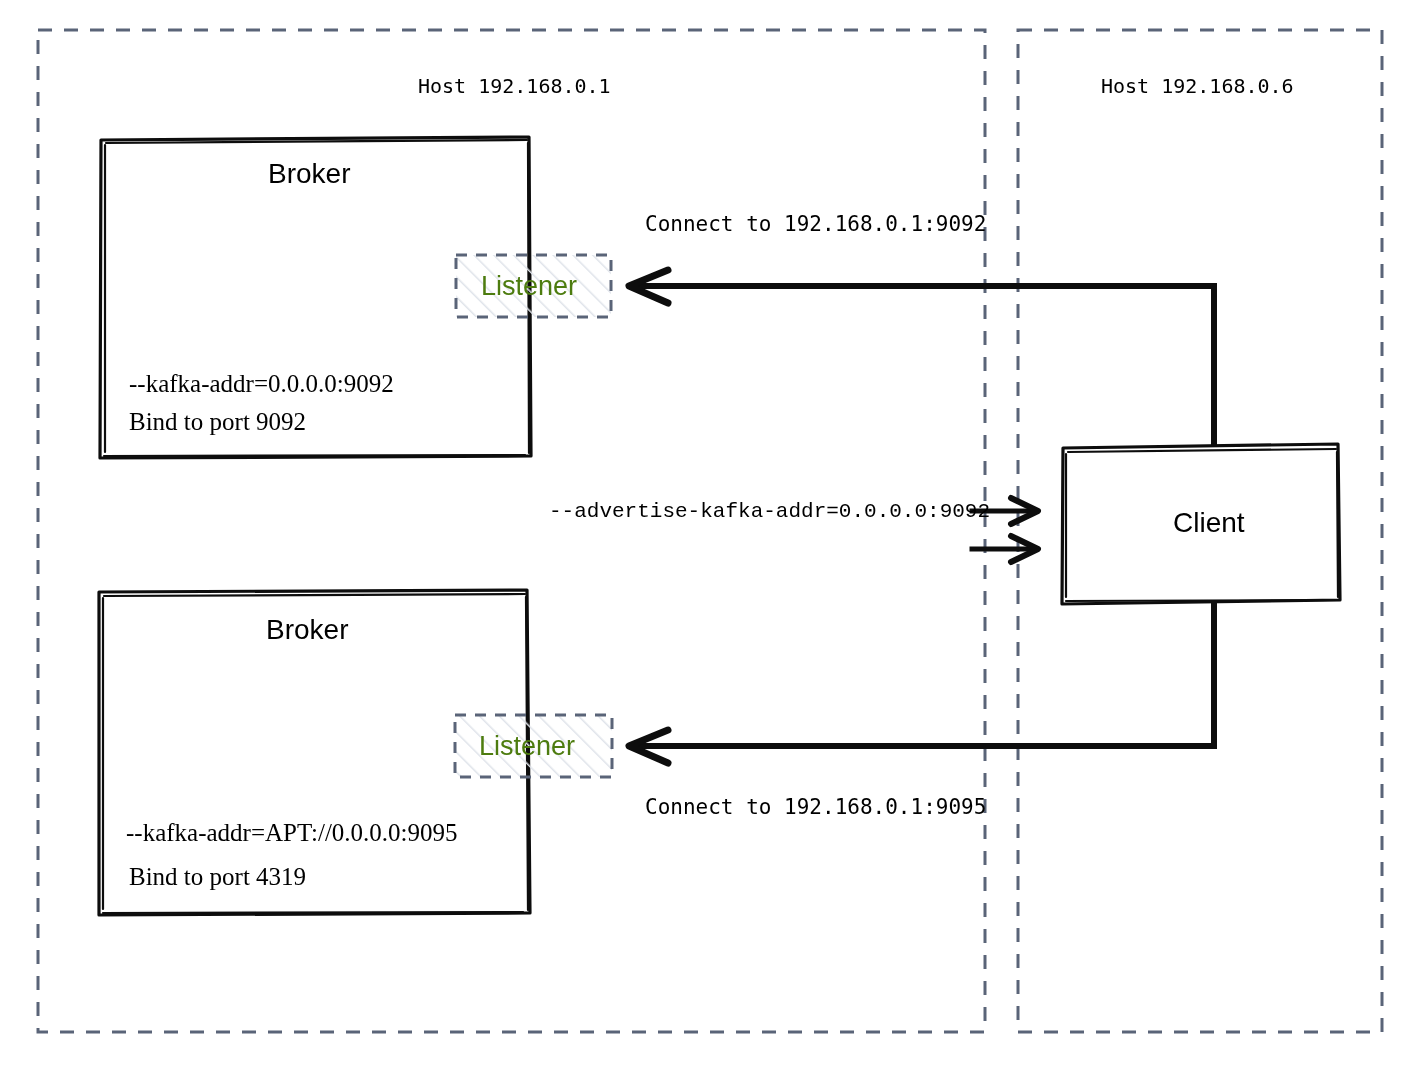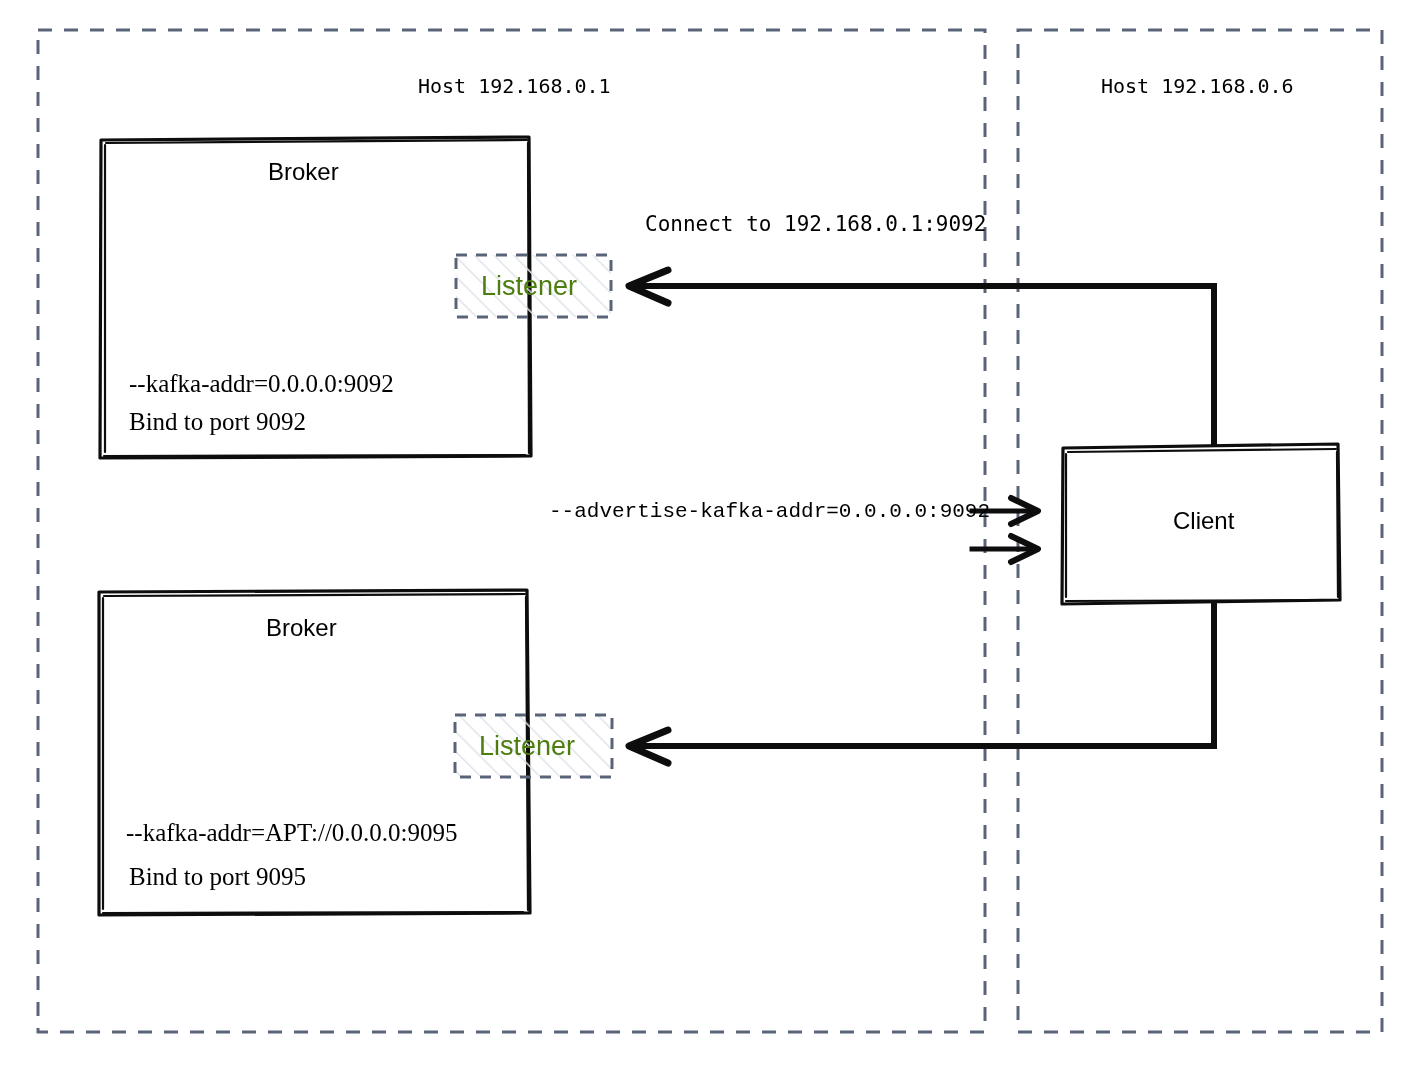--- a/index.html
+++ b/index.html
@@ -29,21 +29,21 @@
     position: absolute;
     font-family: "DejaVu Sans Mono", "Liberation Mono", monospace;
     font-size: 20px;
     color: #000000;
     white-space: nowrap;
     letter-spacing: 0px;
   }
   .box-title {
     position: absolute;
     font-family: "Liberation Sans", sans-serif;
-    font-size: 24px;
+    font-size: 28px;
     color: #000000;
     white-space: nowrap;
   }
   .listener-label {
     position: absolute;
     font-family: "Liberation Sans", sans-serif;
     font-size: 27px;
     color: #4d7c0f;
     white-space: nowrap;
   }
@@ -133,23 +133,24 @@
   <div class="listener-label" style="left:481px; top:271px;">Listener</div>
 
   <div class="listener-label" style="left:479px; top:731px;">Listener</div>
 
   <div class="mono-text" style="left:129px; top:370px;">--kafka-addr=0.0.0.0:9092</div>
 
   <div class="mono-text" style="left:129px; top:408px;">Bind to port 9092</div>
 
   <div class="mono-text" style="left:126px; top:819px;">--kafka-addr=APT://0.0.0.0:9095</div>
 
-  <div class="mono-text" style="left:129px; top:863px;">Bind to port 9095</div>
+  <div class="mono-text" style="left:129px; top:863px;">Bind to port 4319</div>
 
   <div class="arrow-label" style="left:645px; top:212px;">Connect to 192.168.0.1:9092</div>
 
+  <div class="arrow-label" style="left:645px; top:795px;">Connect to 192.168.0.1:9095</div>
 
   <div class="arrow-label" style="left:549px; top:500px;font-family:Liberation Mono, monospace;">--advertise-kafka-addr=0.0.0.0:9092</div>
 
 
   <div class="box-title" style="left:1173px; top:507px;">Client</div>
 
 </div>
 
 </body></html>

